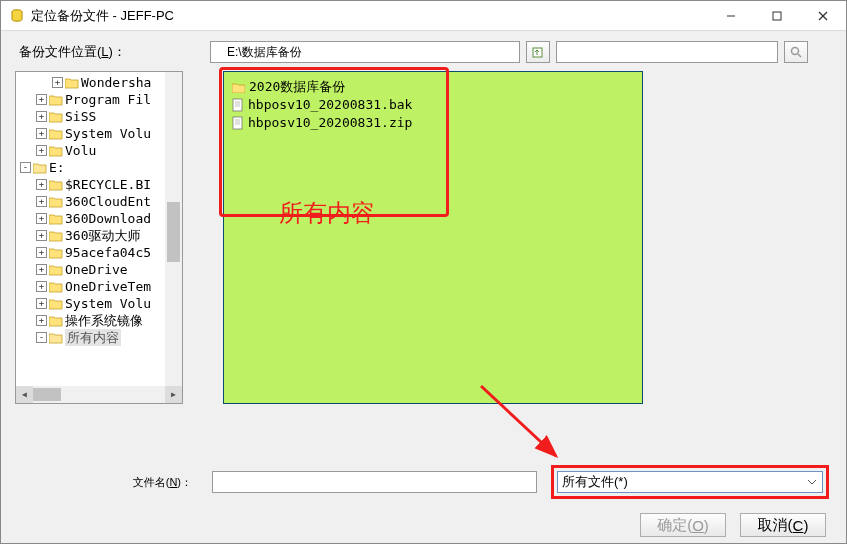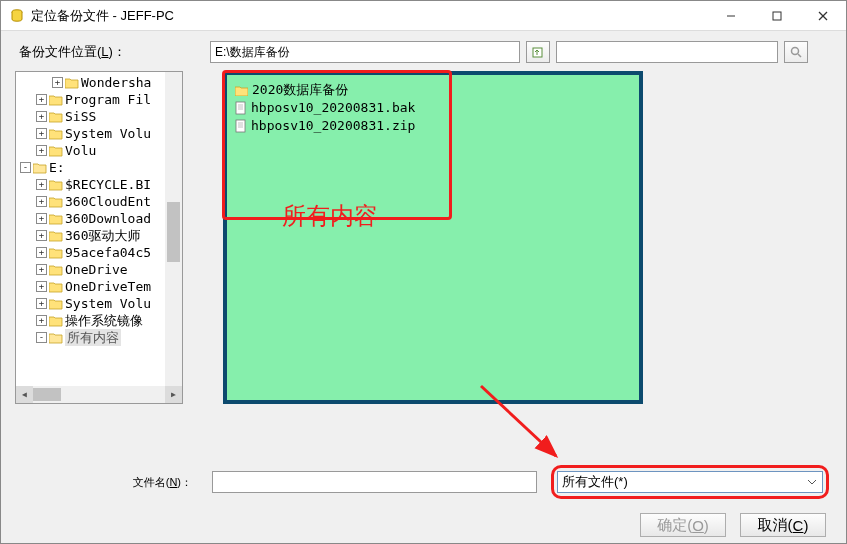--- a/index.html
+++ b/index.html
@@ -7,50 +7,50 @@
   .window { width: 847px; height: 544px; border: 1px solid #888; background: #f0f0f0; display: flex; flex-direction: column; position: relative; justify-content: flex-end; }
   .titlebar { height: 30px; background: #fff; display: flex; align-items: center; padding: 0 0 0 8px; border-bottom: 1px solid #ddd; }
   .app-icon { width: 16px; height: 16px; margin-right: 6px; }
   .title-text { flex: 1; font-size: 13px; color: #000; }
   .win-controls { display: flex; height: 100%; }
   .win-btn { width: 46px; height: 100%; display: flex; align-items: center; justify-content: center; font-size: 11px; color: #333; cursor: default; }
   .content { flex: 1; display: flex; flex-direction: column; padding: 10px 14px 6px 14px; }
   .row-top { display: flex; align-items: center; margin-bottom: 8px; }
   .label-loc { width: 195px; font-size: 13px; padding-left: 4px; }
   .underline { text-decoration: underline; }
-  .path-input { width: 310px; height: 22px; border: 1px solid #999; background: #fff; padding: 0 4px; font-size: 12px; font-family: inherit; }
+  .path-input { width: 310px; height: 22px; border: 1px solid #999; background: #fff; padding: 0 16px; font-size: 12px; font-family: inherit; }
   .go-btn { width: 24px; height: 22px; border: 1px solid #999; background: linear-gradient(#fdfdfd,#ececec); margin-left: 6px; display: flex; align-items: center; justify-content: center; }
   .empty-input { height: 22px; border: 1px solid #999; background: #fff; margin-left: 6px; }
   .empty-input.a { width: 222px; }
   .search-btn { width: 24px; height: 22px; border: 1px solid #999; background: linear-gradient(#fdfdfd,#ececec); margin-left: 6px; display: flex; align-items: center; justify-content: center; color: #888; }
   .mid { flex: 1; display: flex; gap: 40px; }
   .tree-wrap { width: 168px; display: flex; flex-direction: column; }
   .tree { flex: 1; border: 1px solid #999; background: #fff; overflow: hidden; font-family: Consolas, SimSun, monospace; font-size: 13px; line-height: 17px; padding: 2px 0 0 0; position: relative; }
   .tree-scroll-v { position: absolute; right: 0; top: 0; bottom: 17px; width: 17px; background: #f0f0f0; }
   .tree-scroll-h { position: absolute; left: 0; right: 0; bottom: 0; height: 17px; background: #f0f0f0; display: flex; }
   .sb-btn { width: 17px; height: 17px; background: #dcdcdc; display: flex; align-items: center; justify-content: center; font-size: 8px; color: #555; }
   .sb-track { flex: 1; background: #f0f0f0; position: relative; }
   .sb-thumb-h { position: absolute; left: 0; top: 2px; bottom: 2px; width: 28px; background: #c2c2c2; }
   .sb-thumb-v { position: absolute; left: 2px; right: 2px; top: 130px; height: 60px; background: #c2c2c2; }
   .tnode { display: flex; align-items: center; white-space: nowrap; padding-left: 4px; }
   .tnode .exp { width: 11px; height: 11px; border: 1px solid #8a8a8a; display: inline-flex; align-items: center; justify-content: center; font-size: 9px; line-height: 9px; color: #333; margin-right: 2px; background: #fff; }
   .tnode .ficon { width: 14px; height: 12px; margin-right: 2px; }
   .tnode.sel .lbl { background: #e4e4e4; color: #555; padding: 0 2px; }
   .ind1 { padding-left: 20px; }
   .ind2 { padding-left: 36px; }
-  .files { flex: 1; border: 4px solid #0c4a6e; background: #86efac; position: relative; padding: 6px 8px; font-family: Consolas, SimSun, monospace; font-size: 13px; line-height: 18px; max-width: 420px; }
+  .files { flex: 1; border: 1px solid #0c4a6e; background: #bef264; position: relative; padding: 6px 8px; font-family: Consolas, SimSun, monospace; font-size: 13px; line-height: 18px; max-width: 420px; }
   .fline { display: flex; align-items: center; gap: 4px; }
   .highlight-box { position: absolute; left: -5px; top: -5px; width: 230px; height: 150px; border: 3px solid #f11d1d; border-radius: 4px; pointer-events: none; }
   .annotation { position: absolute; left: 55px; top: 132px; color: #f11d1d; font-size: 24px; font-weight: 500; }
   .arrow-svg { position: absolute; left: 475px; top: 380px; pointer-events: none; }
   .bottom { padding: 6px 2px 0 2px; }
   .row-file { display: flex; align-items: center; margin-bottom: 14px; margin-top: 55px; }
   .label-fn { width: 195px; text-align: right; padding-right: 20px; font-size: 11px; }
   .fn-input { width: 325px; height: 22px; border: 1px solid #999; background: #fff; }
-  .filter-wrap { margin-left: 14px; border: 3px solid #f11d1d; border-radius: 10px; padding: 3px; }
+  .filter-wrap { margin-left: 14px; border: 3px solid #f11d1d; border-radius: 0; padding: 3px; }
   .filter-combo { width: 266px; height: 22px; border: 1px solid #6d94c0; background: #fff; display: flex; align-items: center; padding: 0 4px; font-size: 13px; position: relative; }
   .filter-combo .dd { position: absolute; right: 2px; top: 2px; bottom: 2px; width: 16px; display: flex; align-items: center; justify-content: center; }
   .row-btns { display: flex; justify-content: flex-end; gap: 14px; padding-right: 4px; }
   .act-btn { width: 86px; height: 24px; border: 1px solid #adadad; background: linear-gradient(#fdfdfd,#e8e8e8); font-size: 15px; display: flex; align-items: center; justify-content: center; }
   .act-btn.disabled { color: #9a9a9a; }
   svg { display: block; }
 </style>
 </head>
 <body>
 

